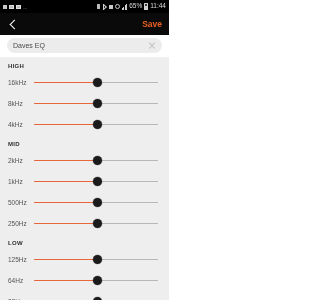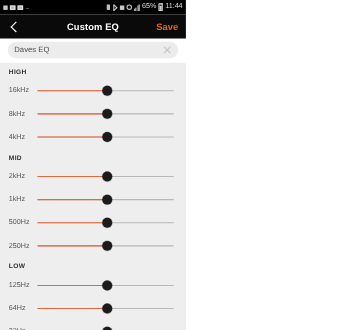--- a/index.html
+++ b/index.html
@@ -206,21 +206,20 @@
     <span class="sb-txt">65%</span>
     <span class="sb-batt"></span>
     <span class="sb-txt">11:44</span>
   </div>
 </div>
 
 <div class="appbar">
   <div class="back-btn">
     <span class="chev"></span>
   </div>
-  <div class="appbar-title">Custom EQ</div>
   <div class="save-btn">Save</div>
 </div>
 
 <div class="namefield-wrap">
   <div class="namefield">
     <span class="namefield-value" title="EQ name">Daves EQ</span>
     <span class="clear-x"></span>
   </div>
 </div>
 

